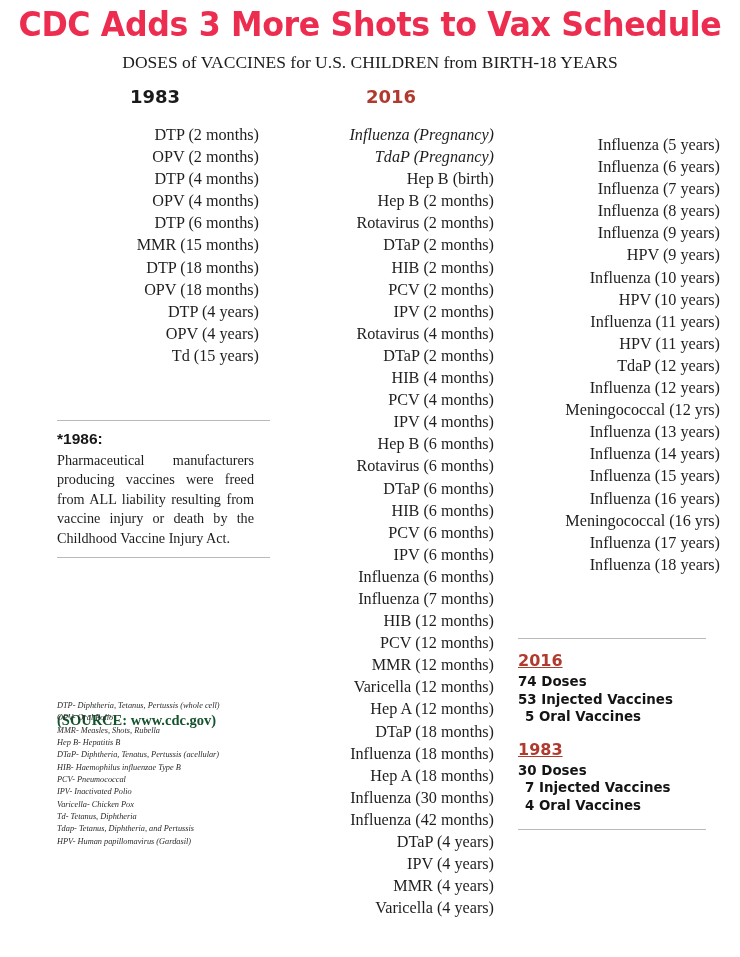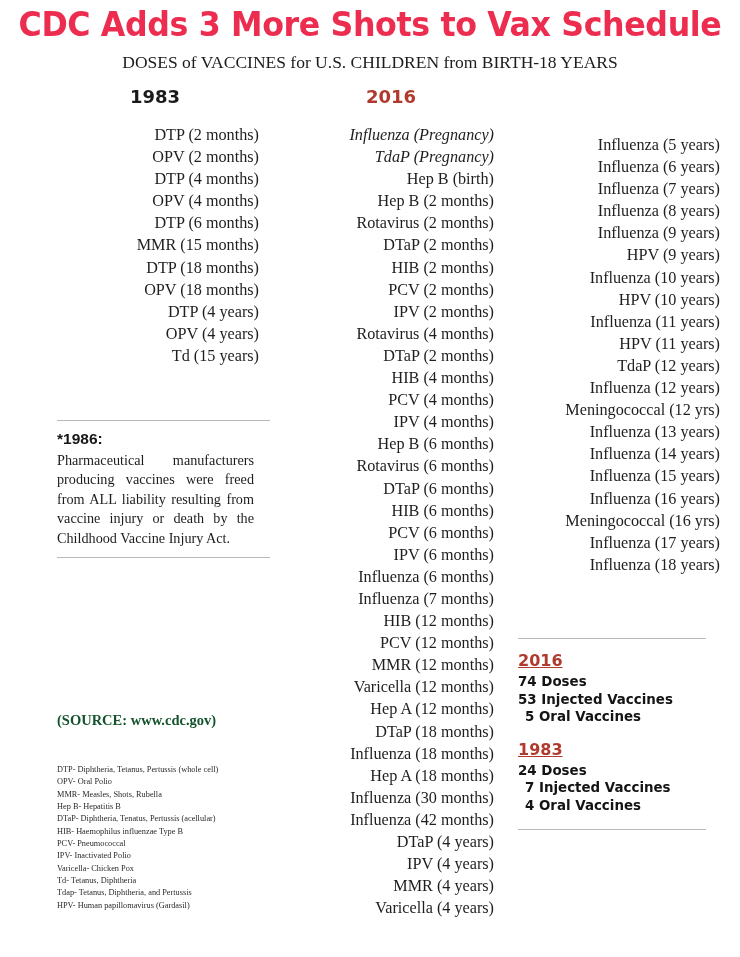--- a/index.html
+++ b/index.html
@@ -119,22 +119,23 @@
     top: 712px;
     font-family: "Liberation Serif", serif;
     font-weight: bold;
     font-size: 14.5px;
     color: #14532d;
     white-space: nowrap;
   }
   #legend {
     position: absolute;
     left: 57px;
-    top: 764px;
+    top: 700px;
     width: 230px;
+    font-style: italic;
   }
   #legend .legend-item {
     font-family: "Liberation Serif", serif;
     font-size: 8.3px;
     line-height: 12.35px;
     color: #2a2a2a;
     white-space: nowrap;
   }
 
   
@@ -286,18 +287,18 @@
 <div id="summary">
   <hr class="hr-thin">
   <div class="gap-block">
     <div class="sum-year">2016</div>
     <div class="sum-line">74 Doses</div>
     <div class="sum-line">53 Injected Vaccines</div>
     <div class="sum-line indent1">5 Oral Vaccines</div>
   </div>
   <div>
     <div class="sum-year">1983</div>
-    <div class="sum-line">24 Doses</div>
+    <div class="sum-line">30 Doses</div>
     <div class="sum-line indent1">7 Injected Vaccines</div>
     <div class="sum-line indent1">4 Oral Vaccines</div>
   </div>
   <hr class="hr-thin" style="margin-top:14px">
 </div>
 
 </body></html>

